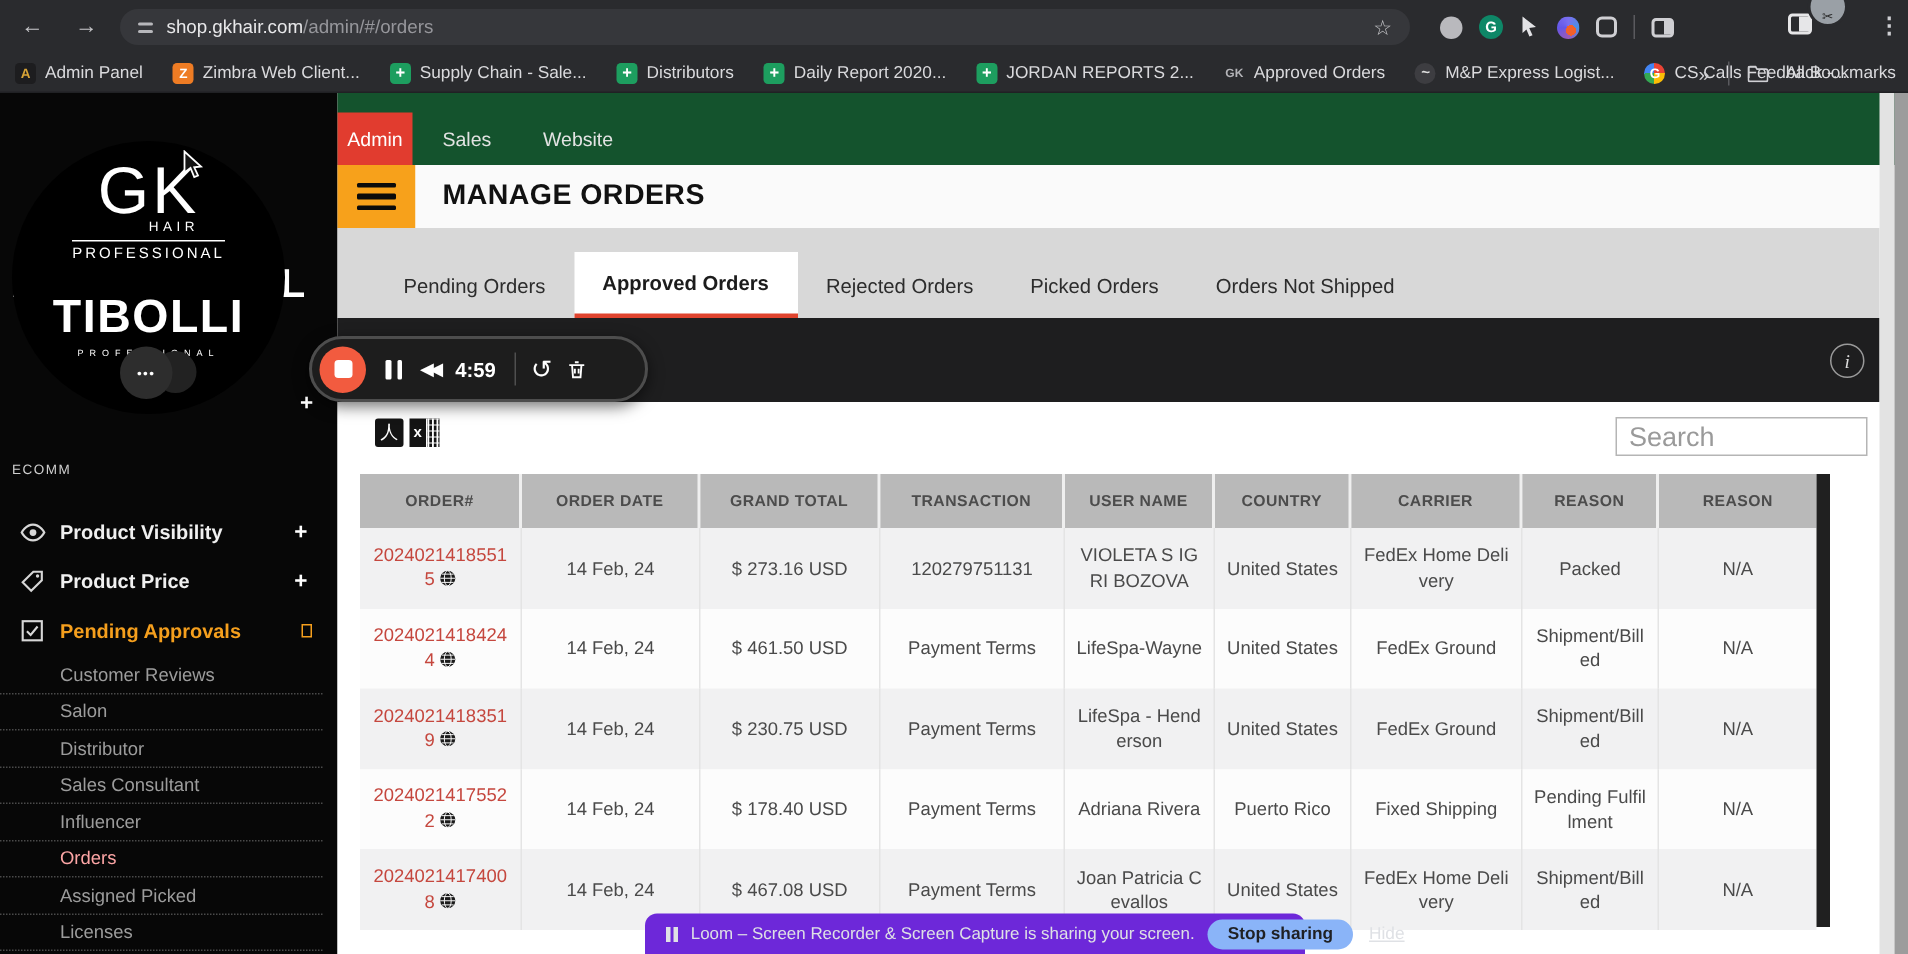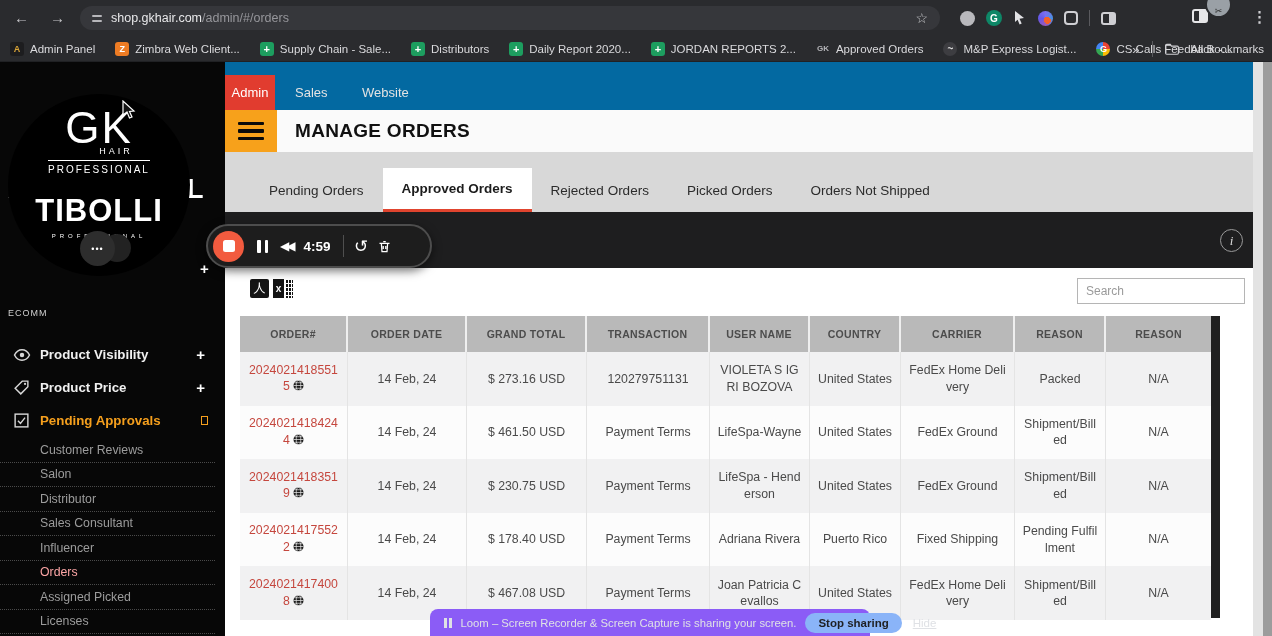--- a/index.html
+++ b/index.html
@@ -47,21 +47,21 @@
   .ic-gk-favicon { background:transparent; color:#b4b4b8; font-size:8px; }
   .ic-globe-favicon { background:#3d3d41; border-radius:50%; color:#ddd; font-size:10px; }
   .ic-google-favicon { border-radius:50%; color:#fff; font-size:9px;
       background: conic-gradient(#ea4335 0 25%, #fbbc05 25% 50%, #34a853 50% 75%, #4285f4 75% 100%); }
   .bm-right { position:absolute; right:8px; top:0; height:26px; display:flex; align-items:center; gap:12px;
               color:#dadadd; font-size:11.5px; }
   .bm-chevron { font-size:13px; color:#cfcfd3; }
 
   
   .sidebar { position:absolute; left:0; top:62px; width:225px; height:574px; background:#070707; }
-  .topnav { position:absolute; left:225px; top:62px; width:1047px; height:48px; background:#0369a1;padding-left:12px; }
+  .topnav { position:absolute; left:225px; top:62px; width:1047px; height:48px; background:#14532d;padding-left:12px; }
   .nav-tab { position:absolute; bottom:0; height:35px; display:flex; align-items:center; justify-content:center;
              color:#e3e3e3; font-size:13px; padding:0 12px; }
   .nav-tab.active { color:#fff; }
 
   .page-header { position:absolute; left:277px; top:110px; width:976px; height:42px; background:#fafafa;
                  display:flex; align-items:center; }
   .hamburger { position:absolute; left:225px; top:110px; width:52px; height:42px;
                display:flex; flex-direction:column; align-items:center; justify-content:center; gap:4px; }
   .hamburger i { display:block; width:26px; height:3.5px; background:#0b0b0b; border-radius:1px; }
   .page-title { margin-left:18px; font-size:19px; font-weight:800; color:#111; letter-spacing:.3px; }
@@ -81,21 +81,21 @@
   
   .pdf-ic { position:absolute; left:25px; top:11px; width:19px; height:19px; background:#141414; border-radius:2px;
             color:#fff; font-size:12px; display:flex; align-items:center; justify-content:center; }
   .xls-ic { position:absolute; left:48px; top:11px; height:19px; display:flex; }
   .xls-ic .xl { width:11px; height:19px; background:#141414; color:#fff; font-size:10px; font-weight:bold;
                 display:flex; align-items:center; justify-content:center; }
   .xls-ic .grid { width:9px; height:19px; background:#141414; border-left:1px solid #fff;
                   background-image: linear-gradient(#fff 1px, transparent 1px), linear-gradient(90deg,#fff 1px, transparent 1px);
                   background-size:3px 4px; }
   .search-input { position:absolute; left:852px; top:10px; width:168px; height:26px; border:1px solid #b5b5b5;
-                  font-size:12px; padding-left:8px; color:#333; font-family:"Liberation Sans",sans-serif; }
+                  font-size:18px; padding-left:8px; color:#333; font-family:"Liberation Sans",sans-serif; }
   .search-input::placeholder { color:#9a9a9a; }
 
   
   .table { position:absolute; left:15px; top:48px; width:971px; }
   .thead, .trow { display:grid; grid-template-columns:108px 119px 120px 123px 100px 91px 114px 91px 105px; }
   .th { background:#b9b9b9; height:36px; display:flex; align-items:center; justify-content:center;
         font-size:10.5px; font-weight:bold; color:#4c4c4c; letter-spacing:.3px; border-right:2px solid #efefef; }
   .th:last-child { border-right:none; }
   .trow { min-height:53.6px; }
   .trow.odd { background:#f1f1f2; }
@@ -149,21 +149,21 @@
               display:flex; align-items:center; justify-content:center; }
   .rec-stop i { display:block; width:12px; height:12px; background:#fff; border-radius:2.5px; }
   .rec-pause { display:flex; gap:4px; margin-left:13px; }
   .rec-pause i { display:block; width:3.5px; height:13px; background:#fff; border-radius:1px; }
   .rec-rew { margin-left:12px; color:#fff; font-size:12px; letter-spacing:-3px; }
   .rec-time { margin-left:11px; color:#fff; font-size:13.5px; font-weight:bold; }
   .rec-sep { margin-left:12px; width:1.5px; height:22px; background:#4f4f4f; }
   .rec-restart { margin-left:10px; color:#fff; font-size:17px; line-height:1; }
   .rec-trash { margin-left:9px; display:flex; }
 
-  .share-bar { position:absolute; left:430px; top:609px; width:440px; height:27px; background:#8b5cf6;
+  .share-bar { position:absolute; left:430px; top:609px; width:440px; height:27px; background:#6d28d9;
                border-radius:8px 8px 0 0; display:flex; align-items:center; z-index:60; }
   .sb-pause { display:flex; gap:2.5px; margin-left:14px; }
   .sb-pause i { display:block; width:2.5px; height:10px; background:#dfe1e5; }
   .sb-msg { margin-left:9px; color:#dfe1e5; font-size:11.3px; white-space:nowrap; }
   .sb-stop { margin-left:9px; background:#8ab4f8; color:#1f2023; font-size:11.5px; font-weight:bold;
              padding:4px 13px; border-radius:13px; border:none; white-space:nowrap; }
   .sb-hide { margin-left:11px; color:#dfe1e5; font-size:11.5px; text-decoration:underline; }
 
   .cursor { position:absolute; left:122px; top:100px; z-index:100; }
 </style>

